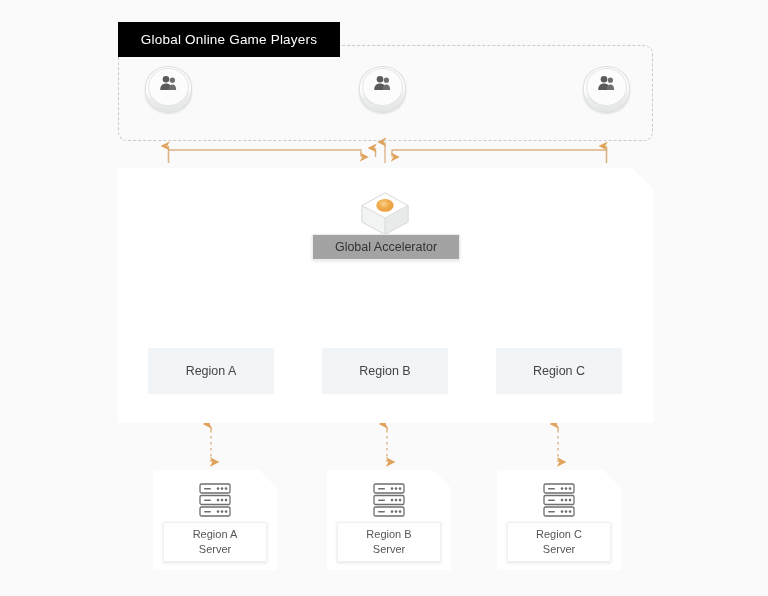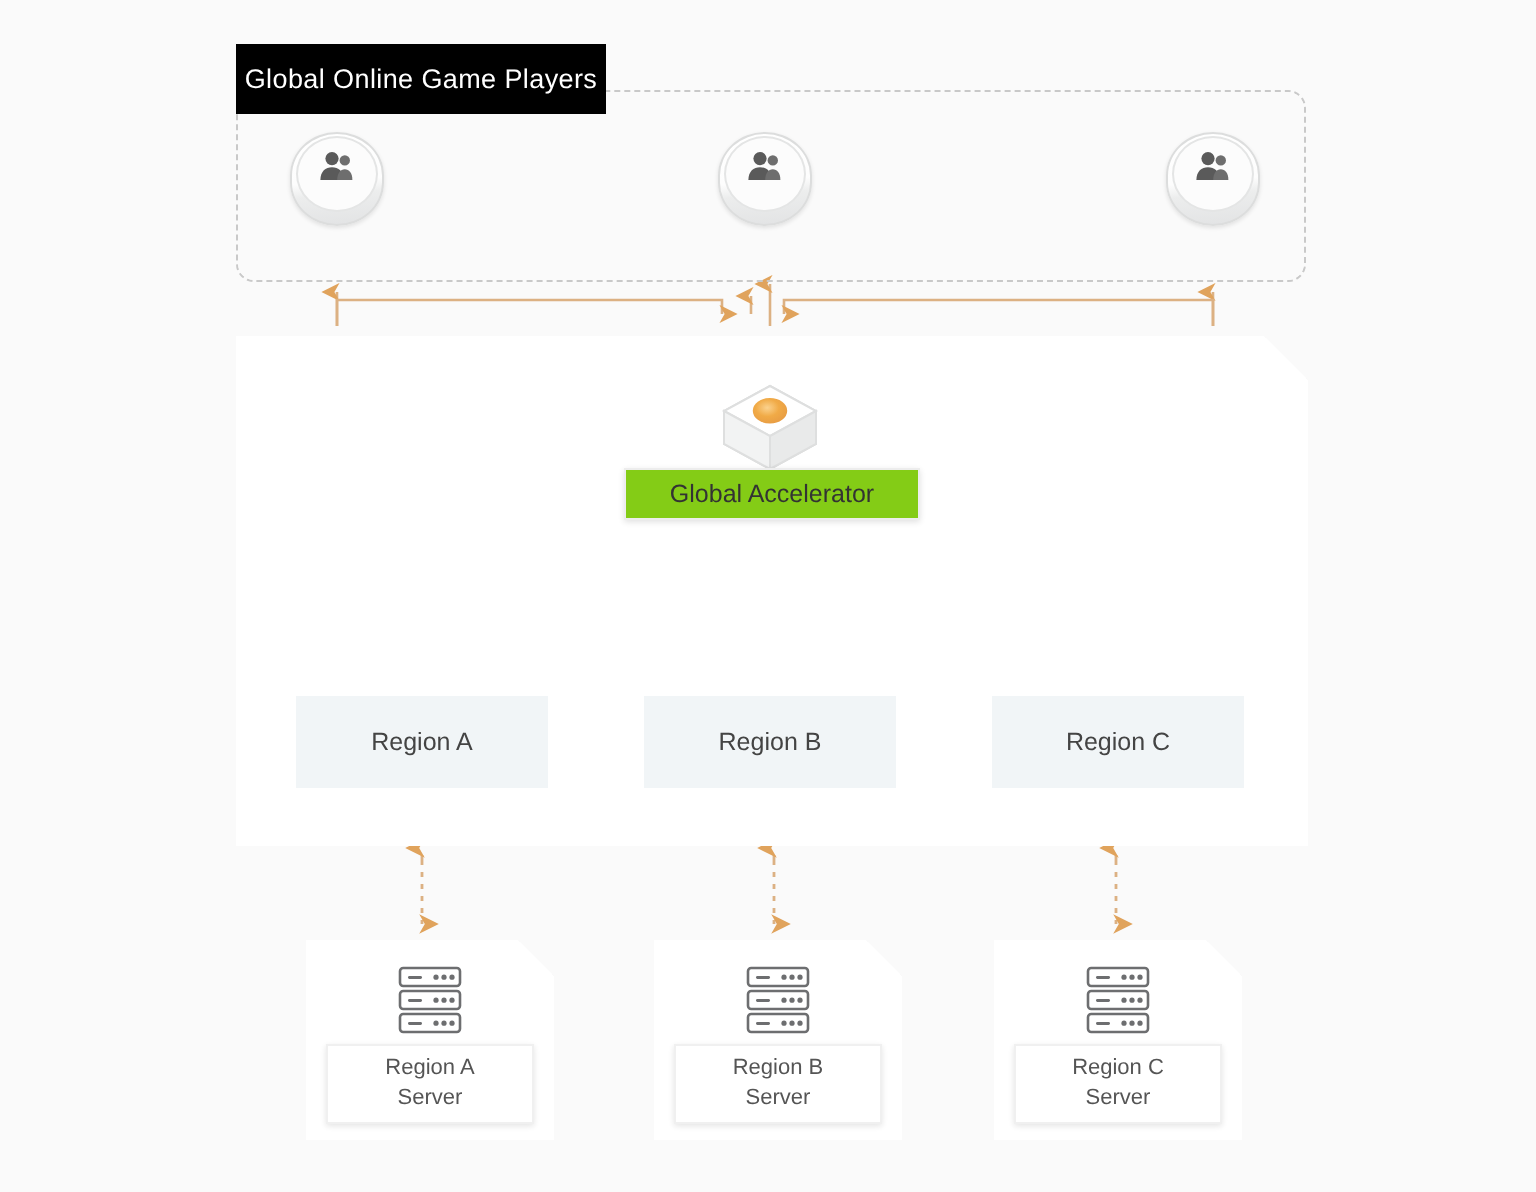--- a/index.html
+++ b/index.html
@@ -8,21 +8,21 @@
     background:#fafafa;
     font-family:"Liberation Sans", sans-serif;
     position:relative;
     overflow:hidden;
   }
   #stage { position:absolute; inset:0; }
 
   
   .title-banner{
     position:absolute; left:118px; top:22px;
-    width:185px; height:35px;
+    width:222px; height:35px;
     background:#000; color:#fff;
     display:flex; align-items:center; justify-content:center;
     font-size:13.5px; letter-spacing:.2px;
     z-index:20;
   }
 
   
   .players-zone{
     position:absolute; left:118px; top:45px;
     width:535px; height:96px;
@@ -68,21 +68,21 @@
   }
 
   
   .accel-icon{
     position:absolute; left:358px; top:190px;
     width:54px; height:48px;
   }
   .accel-label{
     position:absolute; left:312px; top:234px;
     width:148px; height:26px;
-    background:#84cc16;
+    background:#a3a3a3;
     border:1px solid #ededed;
     box-shadow:0 1px 3px rgba(0,0,0,.12);
     display:flex; align-items:center; justify-content:center;
     font-size:12.5px; color:#333;
   }
 
   
   .region-box{
     position:absolute; top:348px;
     width:126px; height:46px;

